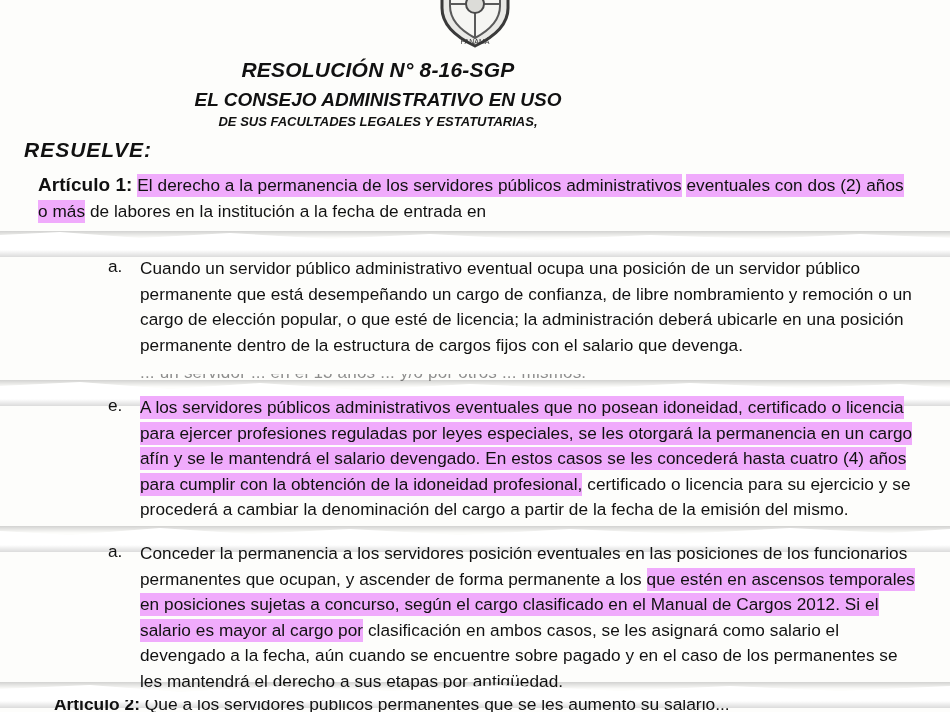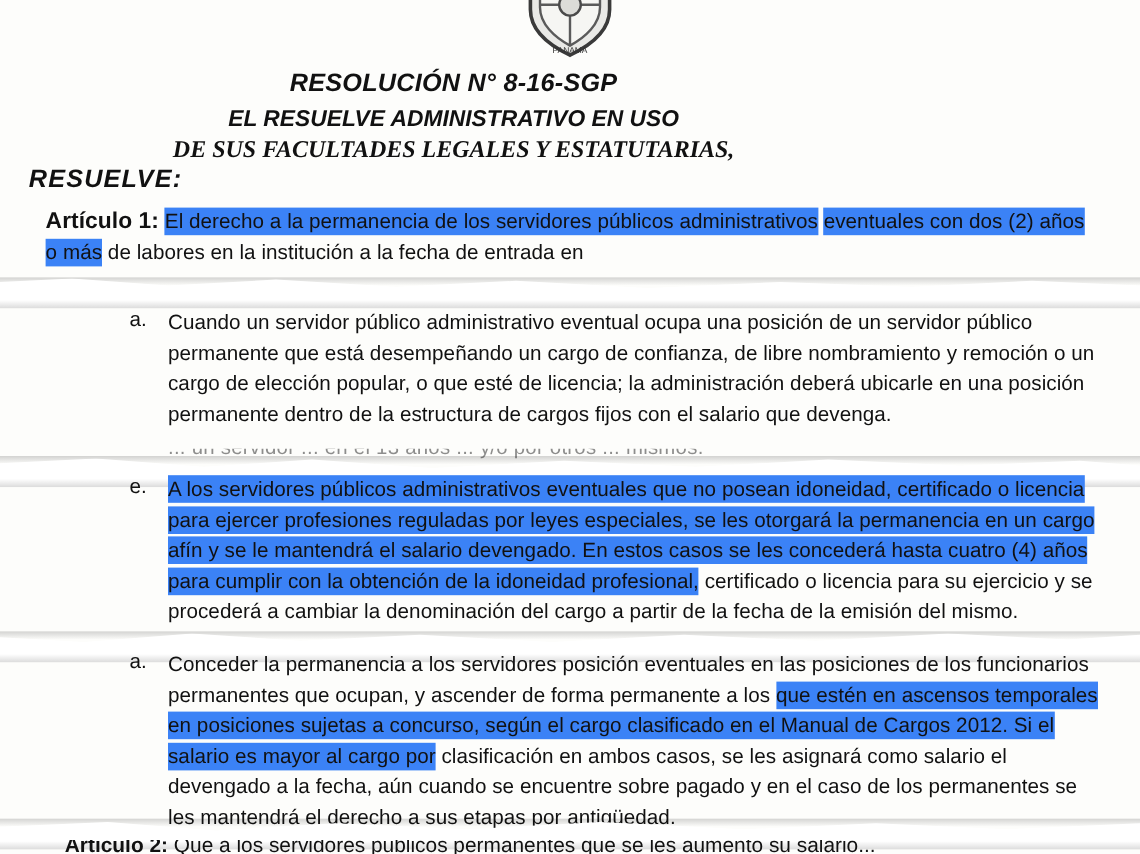--- a/index.html
+++ b/index.html
@@ -48,22 +48,21 @@
   .heading .l1 {
     font-size: 21px;
     letter-spacing: .2px;
     margin-bottom: 7px;
   }
   .heading .l2 {
     font-size: 19px;
     margin-bottom: 3px;
   }
   .heading .l3 {
-    font-size: 20px;
-    font-family: Liberation Serif, serif;
+    font-size: 13px;
   }
   .resuelve {
     position: absolute;
     top: 138px;
     left: 0;
     width: 950px;
     text-align: left;
     font-style: italic;
     font-weight: bold;
     font-size: 21px;
@@ -73,21 +72,21 @@
 
   
   .txt {
     font-size: 17.2px;
     line-height: 25.5px;
     letter-spacing: .05px;
   }
 
   
   .hl {
-    background: #3b82f6;
+    background: #f0abfc;
     box-decoration-break: clone;
     -webkit-box-decoration-break: clone;
     padding: 1px 0 2px 0;
   }
 
   
   .art1 {
     position: absolute;
     top: 172px;
     left: 38px;
@@ -195,21 +194,21 @@
       <line x1="18" y1="50" x2="68" y2="50" stroke="#5a5a5a" stroke-width="2"></line>
       <line x1="43" y1="20" x2="43" y2="84" stroke="#5a5a5a" stroke-width="2"></line>
       <circle cx="43" cy="50" r="9" fill="#dcdcd8" stroke="#4a4a4a" stroke-width="2"></circle>
       <path d="M24 8 C30 2 56 2 62 8" fill="none" stroke="#3a3a3a" stroke-width="3"></path>
       <text x="43" y="90" font-size="7" text-anchor="middle" fill="#333" font-family="Liberation Sans, sans-serif">PANAMÁ</text>
     </svg>
   </div>
 
   <div class="heading">
     <div class="l1">RESOLUCIÓN N° 8-16-SGP</div>
-    <div class="l2">EL RESUELVE ADMINISTRATIVO EN USO</div>
+    <div class="l2">EL CONSEJO ADMINISTRATIVO EN USO</div>
     <div class="l3">DE SUS FACULTADES LEGALES Y ESTATUTARIAS,</div>
   </div>
   <div class="resuelve">RESUELVE:</div>
 
   <div class="art1 txt">
     <span class="lbl">Artículo 1:</span>
     <span class="hl">El derecho a la permanencia de los servidores públicos administrativos</span>
     <span class="hl">eventuales con dos (2) años o más</span>
     <span>de labores en la institución a la fecha de entrada en</span>
   </div>

